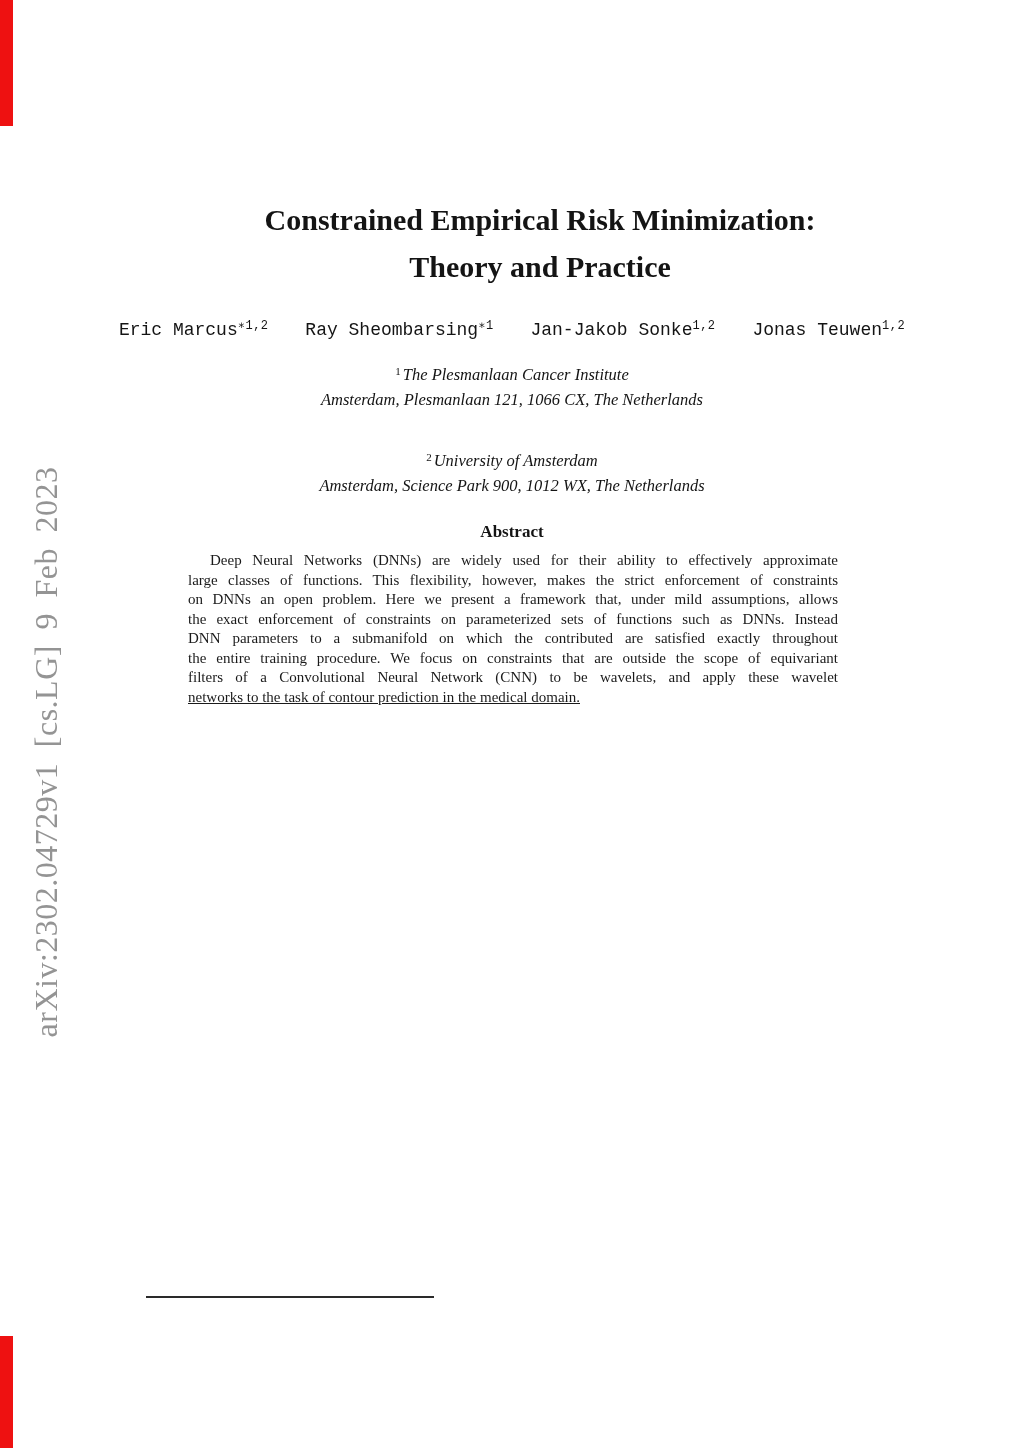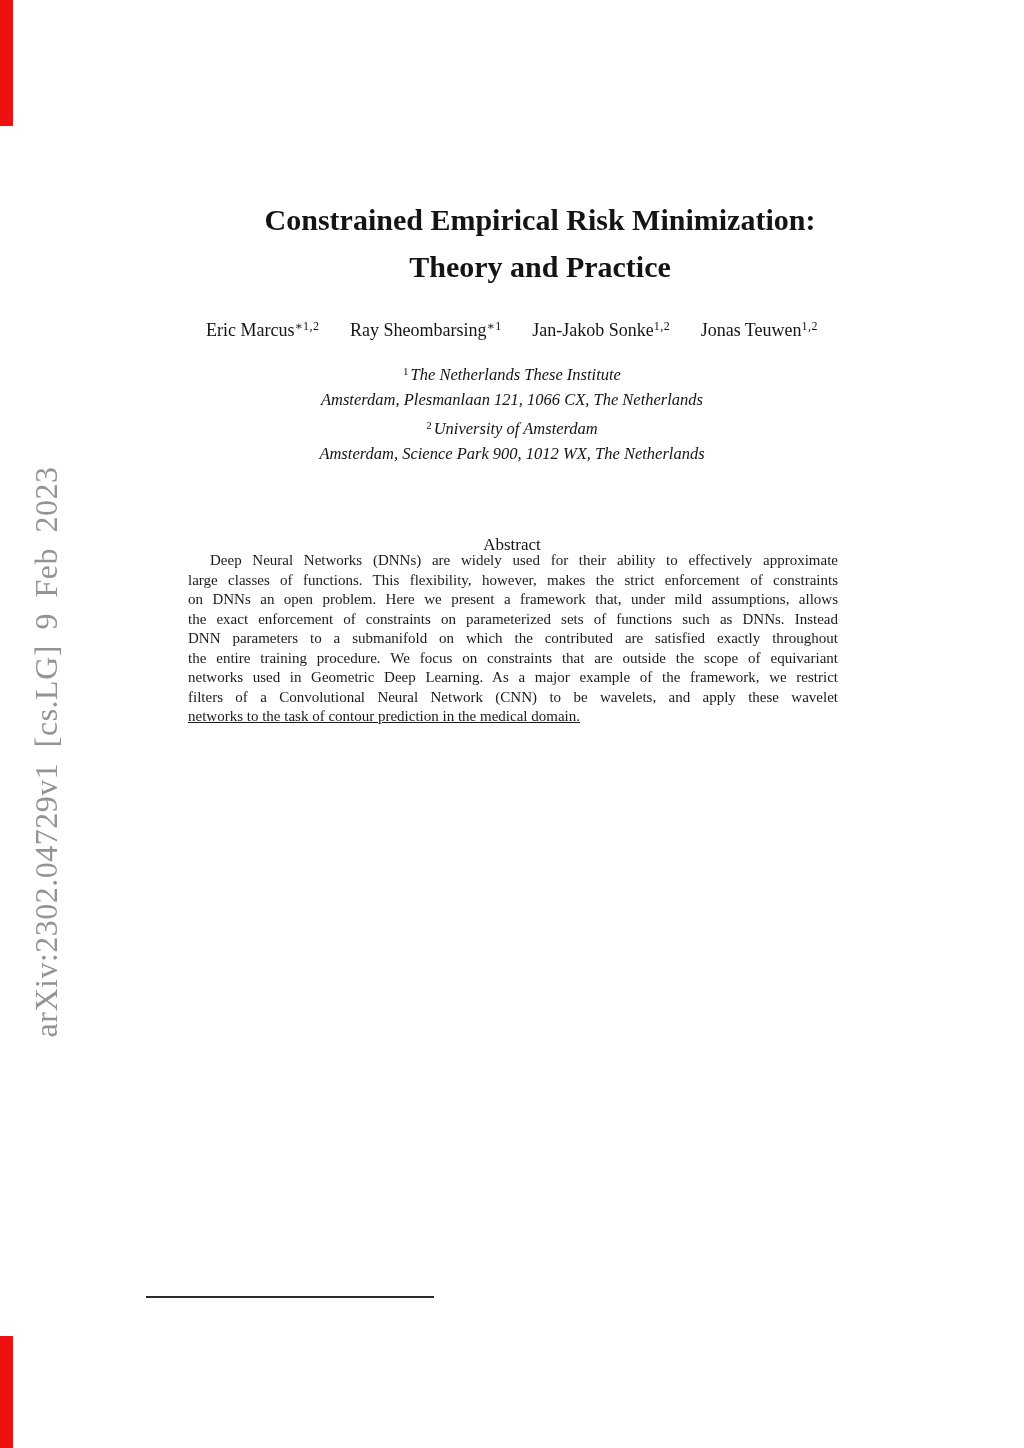--- a/index.html
+++ b/index.html
@@ -52,56 +52,57 @@
   }
 
   .authors {
     position: absolute;
     top: 320px;
     left: 0;
     width: 100%;
     text-align: center;
     font-size: 18px;
     color: #141414;
+    font-family: Liberation Mono, monospace;
   }
   .author { margin: 0 13px; white-space: nowrap; }
   .author sup {
     font-size: 12px;
     line-height: 0;
     vertical-align: 6px;
     letter-spacing: 0.5px;
   }
 
   .affiliation {
     position: absolute;
     left: 0;
     width: 100%;
     text-align: center;
     font-style: italic;
     font-size: 16.5px;
     line-height: 25px;
     color: #141414;
   }
   .affiliation.first { top: 362px; }
-  .affiliation.second { top: 416px; }
+  .affiliation.second { top: 448px; }
   .affiliation sup {
     font-style: normal;
     font-size: 11px;
     line-height: 0;
     vertical-align: 5px;
     margin-right: 2px;
   }
 
   .abstract-heading {
     position: absolute;
-    top: 535px;
+    top: 522px;
     left: 0;
     width: 100%;
     text-align: center;
-    font-weight: normal;
+    font-weight: bold;
     font-size: 17px;
     color: #141414;
   }
 
   .abstract {
     position: absolute;
     top: 551px;
     left: 188px;
     width: 650px;
     font-size: 15px;
@@ -156,38 +157,37 @@
   </div>
 
   <div class="authors">
     <span class="author"><span>Eric Marcus</span><sup>∗1,2</sup></span>
     <span class="author"><span>Ray Sheombarsing</span><sup>∗1</sup></span>
     <span class="author"><span>Jan-Jakob Sonke</span><sup>1,2</sup></span>
     <span class="author"><span>Jonas Teuwen</span><sup>1,2</sup></span>
   </div>
 
   <div class="affiliation first">
-    <div><sup>1</sup><span>The Netherlands These Institute</span></div>
+    <div><sup>1</sup><span>The Plesmanlaan Cancer Institute</span></div>
     <div>Amsterdam, Plesmanlaan 121, 1066 CX, The Netherlands</div>
   </div>
 
   <div class="affiliation second">
     <div><sup>2</sup><span>University of Amsterdam</span></div>
     <div>Amsterdam, Science Park 900, 1012 WX, The Netherlands</div>
   </div>
 
   <div class="abstract-heading">Abstract</div>
 
   <div class="abstract">
     <div class="abline first">Deep Neural Networks (DNNs) are widely used for their ability to effectively approximate</div>
     <div class="abline">large classes of functions. This flexibility, however, makes the strict enforcement of constraints</div>
     <div class="abline">on DNNs an open problem. Here we present a framework that, under mild assumptions, allows</div>
     <div class="abline">the exact enforcement of constraints on parameterized sets of functions such as DNNs. Instead</div>
     <div class="abline">DNN parameters to a submanifold on which the contributed are satisfied exactly throughout</div>
     <div class="abline">the entire training procedure. We focus on constraints that are outside the scope of equivariant</div>
-    <div class="abline">networks used in Geometric Deep Learning. As a major example of the framework, we restrict</div>
     <div class="abline">filters of a Convolutional Neural Network (CNN) to be wavelets, and apply these wavelet</div>
     <div class="abline last">networks to the task of contour prediction in the medical domain.</div>
   </div>
 
   <div class="footnote-rule"></div>
 
 </div>
 
 </body></html>

